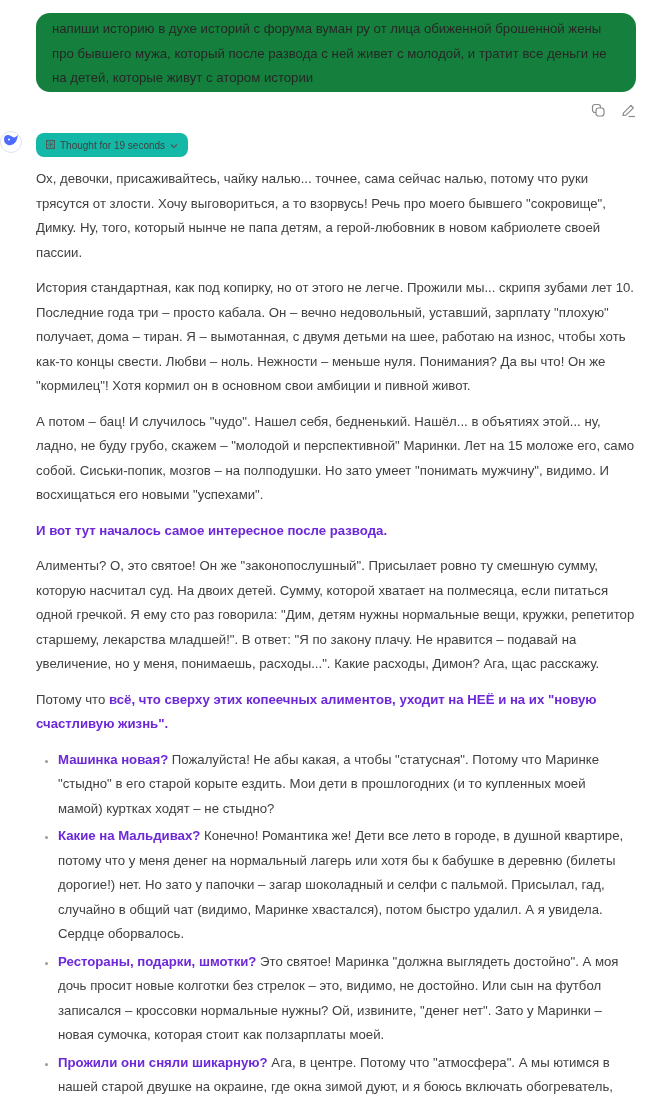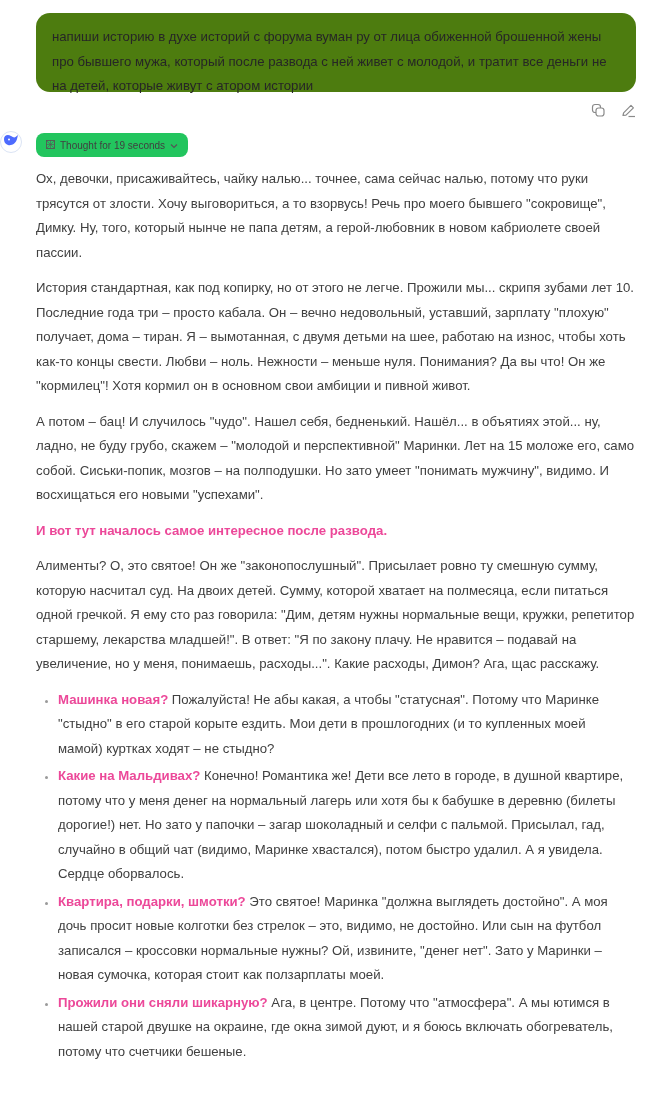--- a/index.html
+++ b/index.html
@@ -1,24 +1,24 @@
 <!DOCTYPE html>
 <html><head>
 <meta charset="utf-8">
 <style>
   html,body{margin:0;padding:0;background:#ffffff;}
   body{width:645px;height:1100px;overflow:hidden;font-family:"Liberation Sans",sans-serif;color:#262626;}
-  .user-bubble{position:absolute;left:36px;top:13px;width:600px;height:79px;background:#4d7c0f;border-radius:14px;box-sizing:border-box;padding:12px 16px 0 16px;font-size:13.2px;line-height:24.5px;color:#262626;}
+  .user-bubble{position:absolute;left:36px;top:13px;width:600px;height:79px;background:#15803d;border-radius:14px;box-sizing:border-box;padding:4px 16px 0 16px;font-size:13.2px;line-height:24.5px;color:#262626;}
   .actions{position:absolute;top:101px;right:8px;display:flex;gap:12px;}
   .act{width:18px;height:18px;display:flex;align-items:center;justify-content:center;cursor:pointer;}
   .avatar{position:absolute;left:0;top:131px;width:22px;height:22px;border-radius:50%;border:1px solid #dbe4f5;box-sizing:border-box;display:flex;align-items:center;justify-content:center;background:#fff;}
-  .thought{position:absolute;left:36px;top:133px;height:24px;background:#22c55e;border-radius:8px;display:flex;align-items:center;gap:5px;padding:0 10px;font-size:10px;color:#404040;cursor:pointer;}
+  .thought{position:absolute;left:36px;top:133px;height:24px;background:#14b8a6;border-radius:8px;display:flex;align-items:center;gap:5px;padding:0 10px;font-size:10px;color:#404040;cursor:pointer;}
   .content{position:absolute;left:36px;top:167px;width:600px;font-size:13.2px;line-height:24.5px;color:#404040;}
   .content p{margin:0 0 11px 0;}
-  .content b{color:#ec4899;font-weight:bold;}
+  .content b{color:#6d28d9;font-weight:bold;}
   .content ul{margin:0 0 11px 0;padding-left:22px;}
   .content li{margin:0 8px 3px 0;padding-left:0;}
   .content li::marker{color:#9a9a9a;font-size:11px;}
 </style>
 </head>
 <body>
 
 <div class="user-bubble">
   <span>напиши историю в духе историй с форума вуман ру от лица обиженной брошенной жены про бывшего мужа, который после развода с ней живет с молодой, и тратит все деньги не на детей, которые живут с атором истории</span>
 </div>
@@ -61,20 +61,21 @@
       </svg>
   </span>
 </div>
 
 <div class="content">
   <p>Ох, девочки, присаживайтесь, чайку налью... точнее, сама сейчас налью, потому что руки трясутся от злости. Хочу выговориться, а то взорвусь! Речь про моего бывшего "сокровище", Димку. Ну, того, который нынче не папа детям, а герой-любовник в новом кабриолете своей пассии.</p>
   <p>История стандартная, как под копирку, но от этого не легче. Прожили мы... скрипя зубами лет 10. Последние года три – просто кабала. Он – вечно недовольный, уставший, зарплату "плохую" получает, дома – тиран. Я – вымотанная, с двумя детьми на шее, работаю на износ, чтобы хоть как-то концы свести. Любви – ноль. Нежности – меньше нуля. Понимания? Да вы что! Он же "кормилец"! Хотя кормил он в основном свои амбиции и пивной живот.</p>
   <p>А потом – бац! И случилось "чудо". Нашел себя, бедненький. Нашёл... в объятиях этой... ну, ладно, не буду грубо, скажем – "молодой и перспективной" Маринки. Лет на 15 моложе его, само собой. Сиськи-попик, мозгов – на полподушки. Но зато умеет "понимать мужчину", видимо. И восхищаться его новыми "успехами".</p>
   <p><b>И вот тут началось самое интересное после развода.</b></p>
   <p>Алименты? О, это святое! Он же "законопослушный". Присылает ровно ту смешную сумму, которую насчитал суд. На двоих детей. Сумму, которой хватает на полмесяца, если питаться одной гречкой. Я ему сто раз говорила: "Дим, детям нужны нормальные вещи, кружки, репетитор старшему, лекарства младшей!". В ответ: "Я по закону плачу. Не нравится – подавай на увеличение, но у меня, понимаешь, расходы...". Какие расходы, Димон? Ага, щас расскажу.</p>
+  <p><span>Потому что </span><b>всё, что сверху этих копеечных алиментов, уходит на НЕЁ и на их "новую счастливую жизнь".</b></p>
   <ul>
     <li><b>Машинка новая?</b><span> Пожалуйста! Не абы какая, а чтобы "статусная". Потому что Маринке "стыдно" в его старой корыте ездить. Мои дети в прошлогодних (и то купленных моей мамой) куртках ходят – не стыдно?</span></li>
     <li><b>Какие на Мальдивах?</b><span> Конечно! Романтика же! Дети все лето в городе, в душной квартире, потому что у меня денег на нормальный лагерь или хотя бы к бабушке в деревню (билеты дорогие!) нет. Но зато у папочки – загар шоколадный и селфи с пальмой. Присылал, гад, случайно в общий чат (видимо, Маринке хвастался), потом быстро удалил. А я увидела. Сердце оборвалось.</span></li>
-    <li><b>Квартира, подарки, шмотки?</b><span> Это святое! Маринка "должна выглядеть достойно". А моя дочь просит новые колготки без стрелок – это, видимо, не достойно. Или сын на футбол записался – кроссовки нормальные нужны? Ой, извините, "денег нет". Зато у Маринки – новая сумочка, которая стоит как ползарплаты моей.</span></li>
+    <li><b>Рестораны, подарки, шмотки?</b><span> Это святое! Маринка "должна выглядеть достойно". А моя дочь просит новые колготки без стрелок – это, видимо, не достойно. Или сын на футбол записался – кроссовки нормальные нужны? Ой, извините, "денег нет". Зато у Маринки – новая сумочка, которая стоит как ползарплаты моей.</span></li>
     <li><b>Прожили они сняли шикарную?</b><span> Ага, в центре. Потому что "атмосфера". А мы ютимся в нашей старой двушке на окраине, где окна зимой дуют, и я боюсь включать обогреватель, потому что счетчики бешеные.</span></li>
   </ul>
 
 </div>
 
 </body></html>

